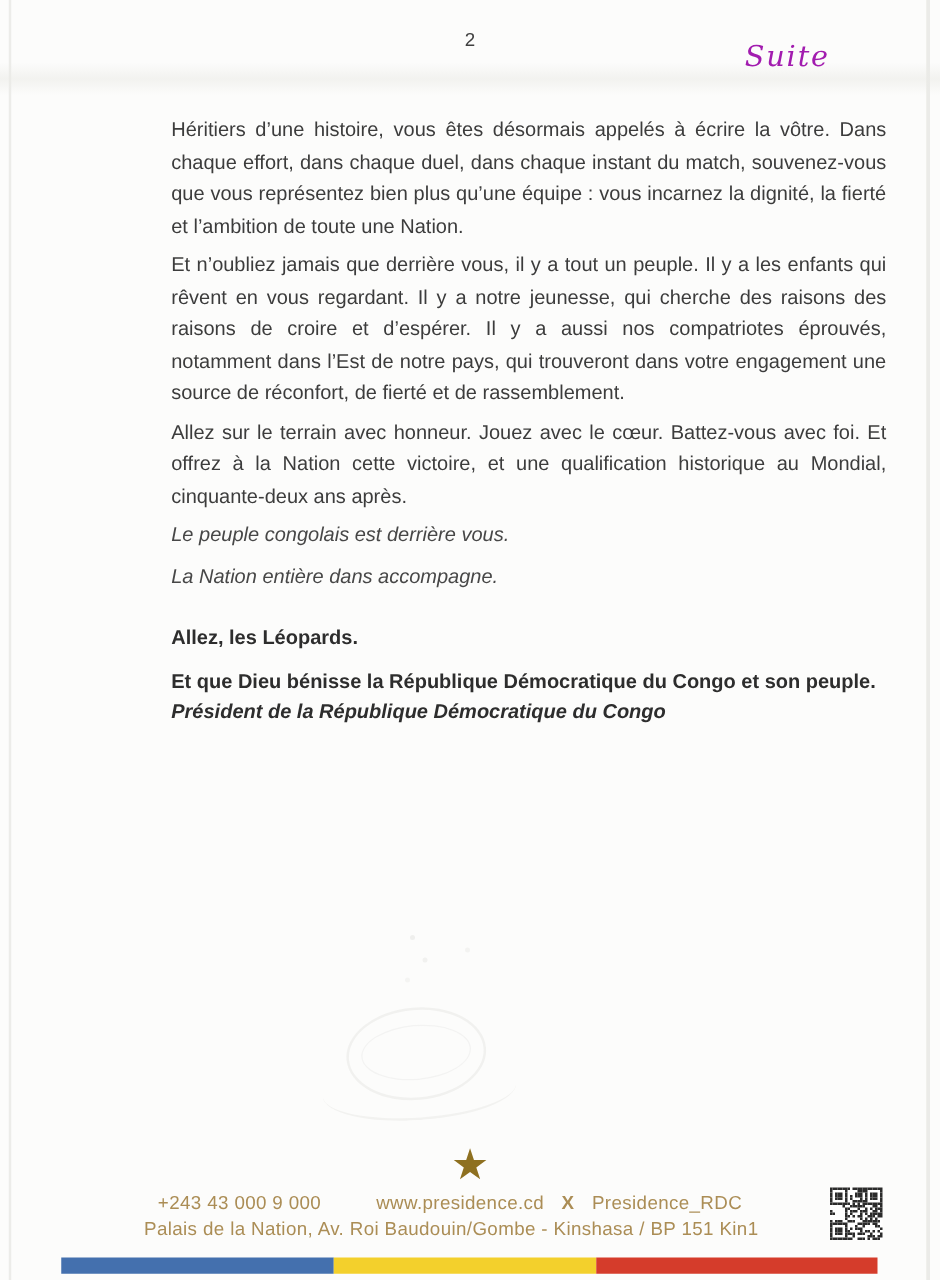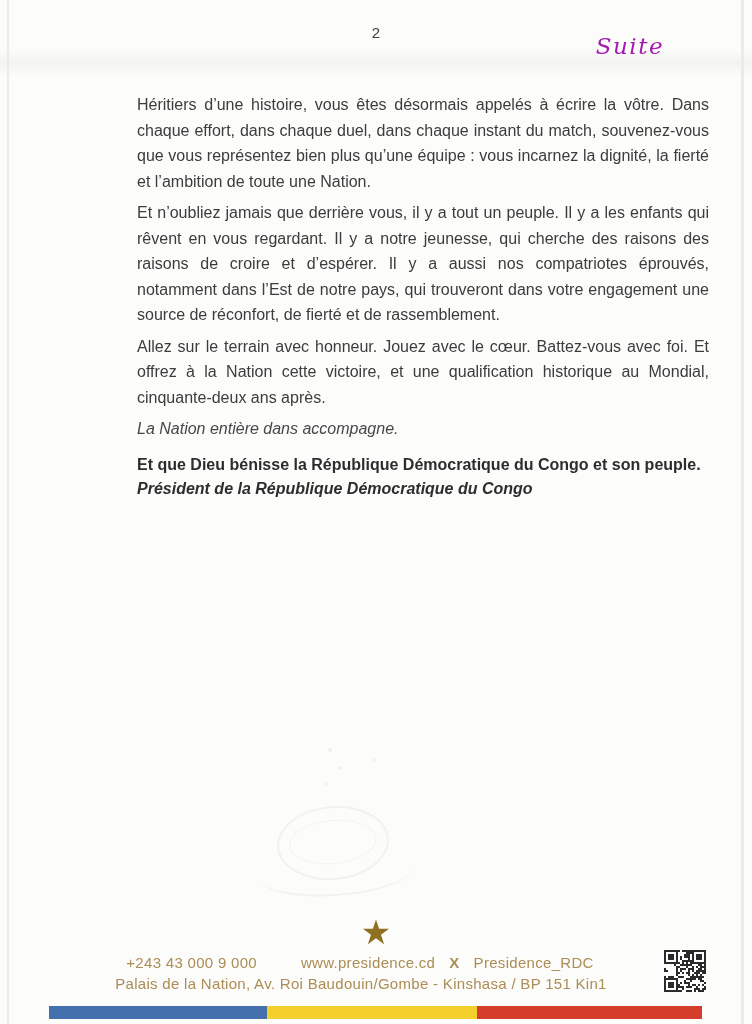--- a/index.html
+++ b/index.html
@@ -67,22 +67,24 @@
   <div class="scan-band"></div>
 
   <div class="page-number">2</div>
   <div class="suite" style="color: #a21caf;">Suite</div>
 
   <div class="textblock">
     <p class="para">Héritiers d’une histoire, vous êtes désormais appelés à écrire la vôtre. Dans chaque effort, dans chaque duel, dans chaque instant du match, souvenez-vous que vous représentez bien plus qu’une équipe : vous incarnez la dignité, la fierté et l’ambition de toute une Nation.</p>
     <p class="para">Et n’oubliez jamais que derrière vous, il y a tout un peuple. Il y a les enfants qui rêvent en vous regardant. Il y a notre jeunesse, qui cherche des raisons des raisons de croire et d’espérer. Il y a aussi nos compatriotes éprouvés, notamment dans l’Est de notre pays, qui trouveront dans votre engagement une source de réconfort, de fierté et de rassemblement.</p>
     <p class="para">Allez sur le terrain avec honneur. Jouez avec le cœur. Battez-vous avec foi. Et offrez à la Nation cette victoire, et une qualification historique au Mondial, cinquante-deux ans après.</p>
 
+    <p class="italic-line">Le peuple congolais est derrière vous.</p>
     <p class="italic-line">La Nation entière dans accompagne.</p>
 
+    <p class="bold-first">Allez, les Léopards.</p>
     <p class="bold-para">Et que Dieu bénisse la République Démocratique du Congo et son peuple.</p>
 
     <p class="sig-title">Président de la République Démocratique du Congo</p>
   </div>
 
   <div class="watermark"></div>
   <div class="watermark-arc"></div>
   <div class="watermark-dots"></div>
 
   <div class="star" style="color: rgb(142, 112, 32);">★</div>

